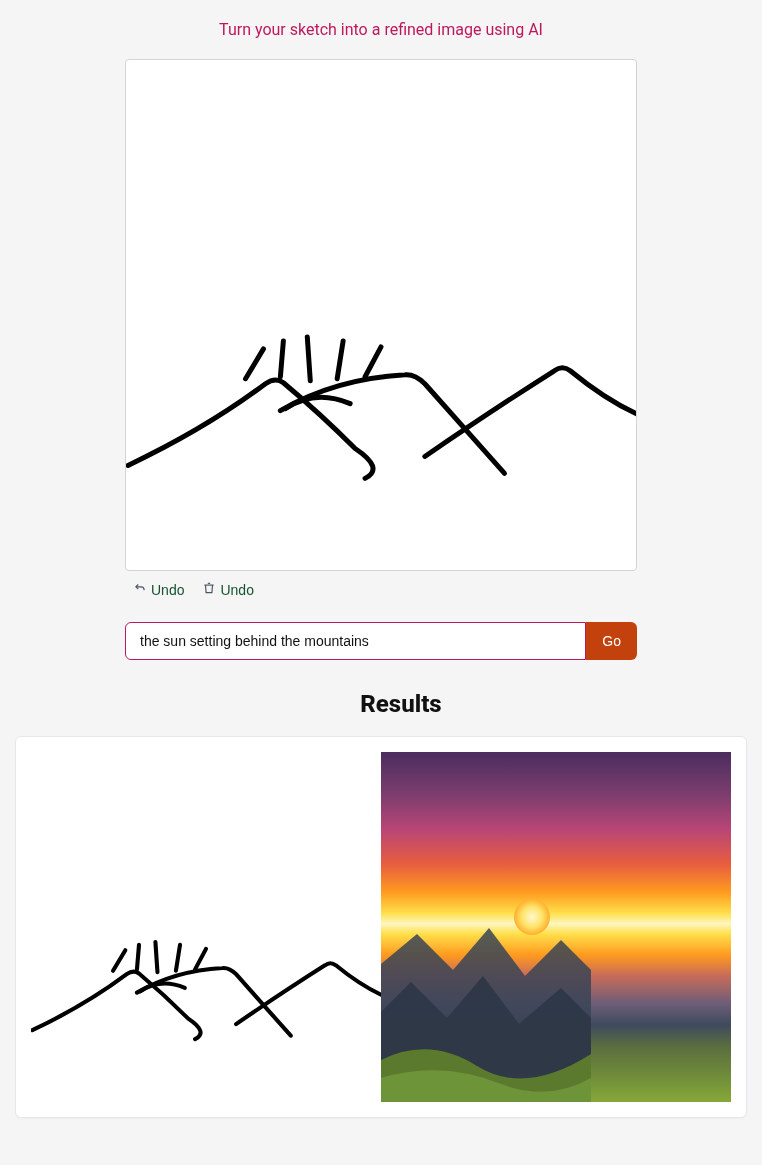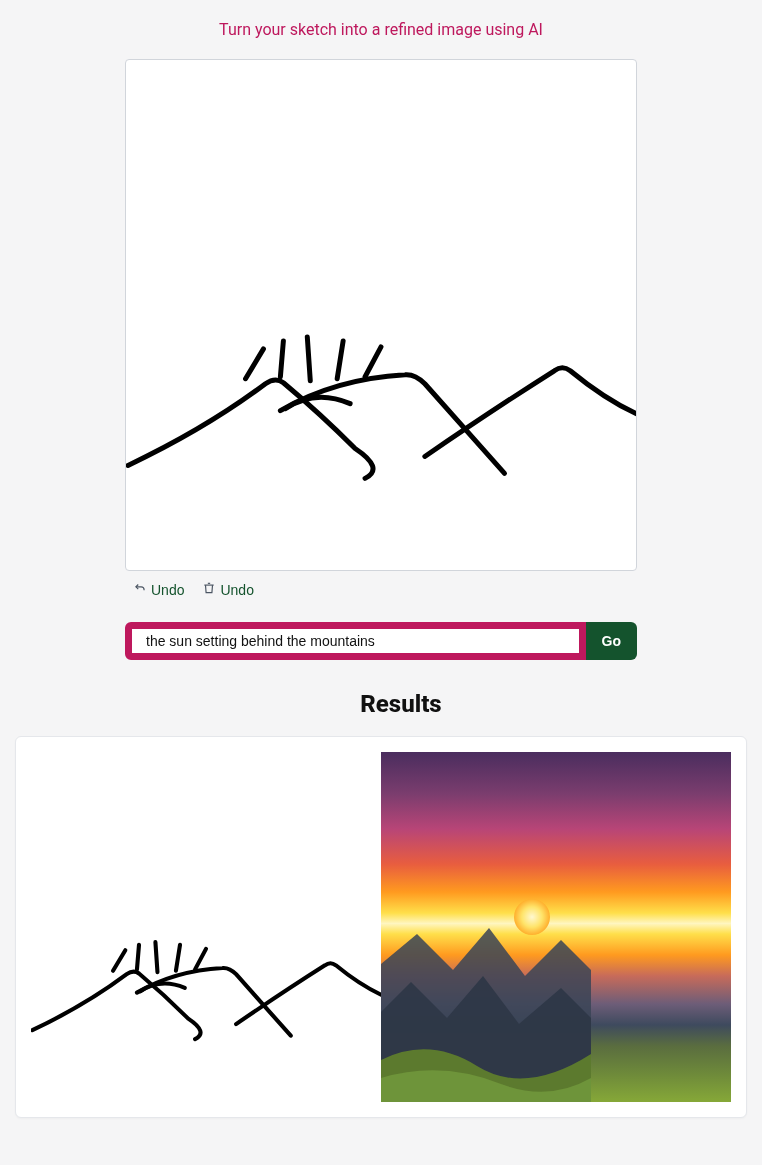--- a/index.html
+++ b/index.html
@@ -71,35 +71,35 @@
     }
     .prompt-row {
       display: flex;
       margin-top: 24px;
     }
     .prompt-input {
       flex: 1;
       height: 38px;
       padding: 0 14px;
       font-size: 14px;
-      border: 7px solid #be185d;
+      border: 1px solid #be185d;
       border-radius: 6px 0 0 6px;
       outline: none;
       color: #111;
       background: #fff;
     }
     .go-btn {
       height: 38px;
       padding: 0 16px;
-      background: #14532d;
+      background: #c2410c;
       color: #fff;
       border: none;
       border-radius: 0 6px 6px 0;
       font-size: 14px;
-      font-weight: 700;
+      font-weight: 400;
       cursor: pointer;
     }
     .results-title {
       text-align: center;
       font-size: 24px;
       font-weight: 800;
       color: #111;
       margin-top: 30px;
       margin-bottom: 18px;
       padding-left: 40px;

